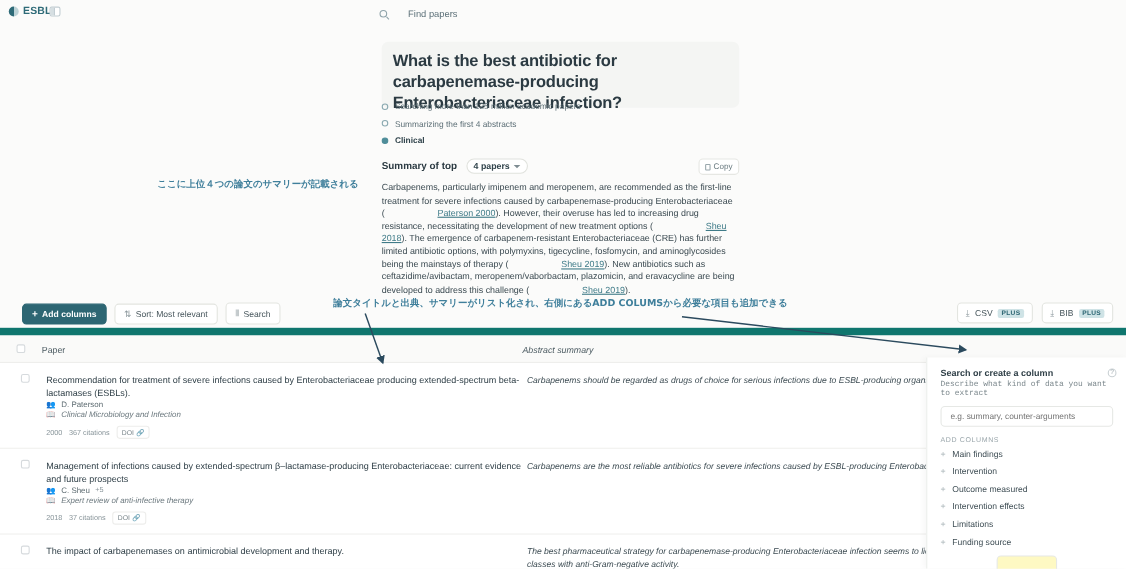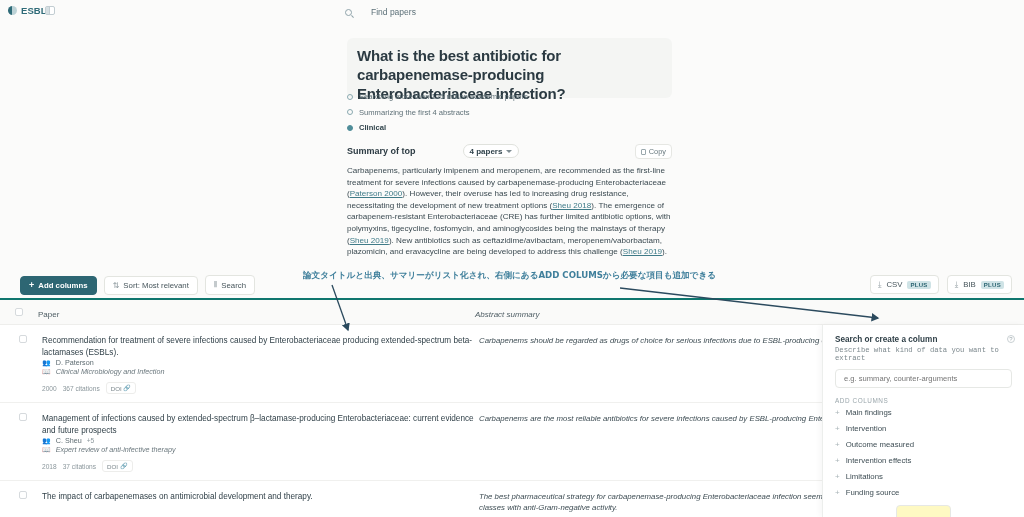--- a/index.html
+++ b/index.html
@@ -36,51 +36,51 @@
   
   .steps { position: absolute; left: 347px; top: 90px; width: 340px; }
   .step { display: flex; align-items: center; gap: 6px; height: 13px; margin-bottom: 2.5px;}
   .step-dot { width: 6px; height: 6px; border-radius: 50%; border: 1.2px solid #8aa9b0; background: transparent; flex: none;}
   .step-dot.filled { background: #4f8d99; border-color: #4f8d99; }
   .step-label { font-size: 7.6px; color: #5f7178; }
   .step-label.done { color: #31444c; font-weight: 700; }
 
   
   .summary-wrap { position: absolute; left: 347px; top: 144px; width: 325px; }
-  .summary-head { display: flex; align-items: center; height: 14px; gap: 39px; }
+  .summary-head { display: flex; align-items: center; height: 14px; }
   .summary-title { font-size: 9px; font-weight: 700; color: #2b3a42; }
   .papers-chip { margin-left: 8px; display: inline-flex; align-items: center; gap: 4px;
     border: 1px solid #e0e2dd; background: #fff; border-radius: 10px; padding: 1.5px 6px;
     font-size: 8px; color: #31444c; font-weight: 700; }
   .chev { width: 0; height: 0; border-left: 3px solid transparent; border-right: 3px solid transparent;
     border-top: 3.2px solid #7e8c92; display: inline-block; }
   .copy-btn { position: absolute; right: 0; top: 0; display: inline-flex; align-items: center; gap: 3px;
     border: 1px solid #e6e7e3; background: #fff; border-radius: 4px; padding: 2px 5px;
     font-size: 7.4px; color: #68797f; }
   .copy-ico { width: 5px; height: 6px; border: 1px solid #9aa8ad; border-radius: 1px; display: inline-block;}
   .summary-body { margin-top: 7px; font-size: 8.1px; line-height: 11.6px; color: #3b4a51; text-align: left; }
-  .summary-body a { color: #3f7b88; text-decoration: underline; }
+  .summary-body a { color: #3f7b88; text-decoration: underline; margin-left: 48px; }
 
   
   .toolbar { position: absolute; left: 20px; top: 275px; display: flex; align-items: center; gap: 7px; }
   .btn { display: inline-flex; align-items: center; gap: 4px; border-radius: 4px; font-size: 7.8px;
     padding: 4px 8px; border: 1px solid #e3e5e0; background: #fff; color: #46555b; }
   .btn.primary { background: #2d6673; border-color: #2d6673; color: #fff; font-weight: 700; }
   .plus-ico { font-size: 9px; line-height: 1; }
   .sort-ico, .filter-ico { font-size: 8px; color: #8b979c; }
 
   .export { position: absolute; right: 12px; top: 275px; display: flex; gap: 8px; }
   .export .btn { padding: 3.5px 7px; gap: 5px; }
   .plus-badge { background: #cfe3e6; color: #2b6471; font-size: 6px; font-weight: 700;
     border-radius: 2px; padding: 1px 3px; letter-spacing: .3px; }
   .dl-ico { font-size: 8px; color: #8b979c; }
 
   
   .table { position: absolute; left: 0; top: 298px; width: 1024px; height: 219px;
-    background: #fff; border-top: 2px solid #0f766e; }
+    background: #fff; border-top: 7px solid #0f766e; }
   .thead { display: flex; height: 25px; align-items: center; background: #fafaf9;
     border-bottom: 1px solid #eeeeec; }
   .cb-cell { width: 38px; display: flex; justify-content: center; flex: none; }
   .cb { width: 8px; height: 8px; border: 1px solid #d6dadd; border-radius: 2px; background: #fff; }
   .col-paper { width: 437px; flex: none; }
   .col-abs { flex: 1; padding-right: 14px; font-style: italic; }
   .th { font-size: 8px; color: #4d5c63; font-weight: 400; }
 
   .trow { display: flex; border-bottom: 1px solid #f0f0ee; min-height: 71px; padding: 10px 4px 8px; }
   .paper-title { font-size: 8.2px; line-height: 11.5px; color: #2f3f47; }
@@ -89,21 +89,21 @@
   .authors { font-size: 7.2px; color: #5d6b71; }
   .plusn { font-size: 6.6px; color: #8b979c; }
   .journal { font-size: 7.2px; color: #6b787e; font-style: italic; }
   .cite-line { display: flex; align-items: center; gap: 6px; margin-top: 6px; }
   .cite-text { font-size: 6.6px; color: #8b979c; }
   .doi-chip { display: inline-flex; align-items: center; gap: 2px; border: 1px solid #ededeb;
     border-radius: 3px; padding: 1px 4px; font-size: 6.2px; color: #7a868b; background: #fff; }
   .abs-text { font-size: 7.8px; line-height: 11px; color: #3d4c53; }
 
   
-  .colpanel { position: absolute; right: 0; top: 325px; width: 202px; height: 192px;
+  .colpanel { position: absolute; right: 0; top: 325px; width: 182px; height: 192px;
     background: #fff; border-left: 1px solid #eceeec; box-shadow: -2px 0 6px rgba(0,0,0,.04);
     padding: 10px 12px 8px; }
   .cp-title { font-size: 8.2px; font-weight: 700; color: #2f3f47; }
   .cp-sub { font-size: 7.2px; color: #7c888d; margin-top: 2px; font-family: Liberation Mono, monospace; }
   .cp-help { position: absolute; right: 9px; top: 10px; width: 8px; height: 8px; border-radius: 50%;
     border: 1px solid #c9d0d3; color: #9aa6ab; font-size: 6px; line-height: 7px; text-align: center; }
   .cp-input { margin-top: 7px; width: 100%; height: 19px; border: 1px solid #e6e8e5; border-radius: 4px;
     background: #fff; font-size: 7.6px; color: #9aa5aa; padding: 0 8px; font-family: inherit; }
   .cp-section { margin-top: 9px; font-size: 6.4px; letter-spacing: .55px; color: #9aa6ab; text-transform: uppercase; }
   .cp-item { display: flex; align-items: center; gap: 6px; height: 16px; font-size: 7.8px; color: #3f4e55; }
@@ -308,20 +308,21 @@
       <span class="cp-plus">+</span>
       <span>Limitations</span>
     </div>
     <div class="cp-item">
       <span class="cp-plus">+</span>
       <span>Funding source</span>
     </div>
     <button class="cp-more">Show more</button>
   </div>
 
+  <div class="anno anno1">ここに上位４つの論文のサマリーが記載される</div>
   <div class="anno anno2">論文タイトルと出典、サマリーがリスト化され、右側にあるADD COLUMSから必要な項目も追加できる</div>
 
   <svg class="arrows">
     <defs>
       <marker id="ah" markerWidth="7" markerHeight="7" refX="5" refY="3.2" orient="auto">
         <path d="M0,0 L6,3.2 L0,6.4 z" fill="#2b4a5e"></path>
       </marker>
     </defs>
     <line x1="332" y1="285" x2="348" y2="330" stroke="#2b4a5e" stroke-width="1.3" marker-end="url(#ah)"></line>
     <line x1="620" y1="288" x2="878" y2="318" stroke="#2b4a5e" stroke-width="1.3" marker-end="url(#ah)"></line>

